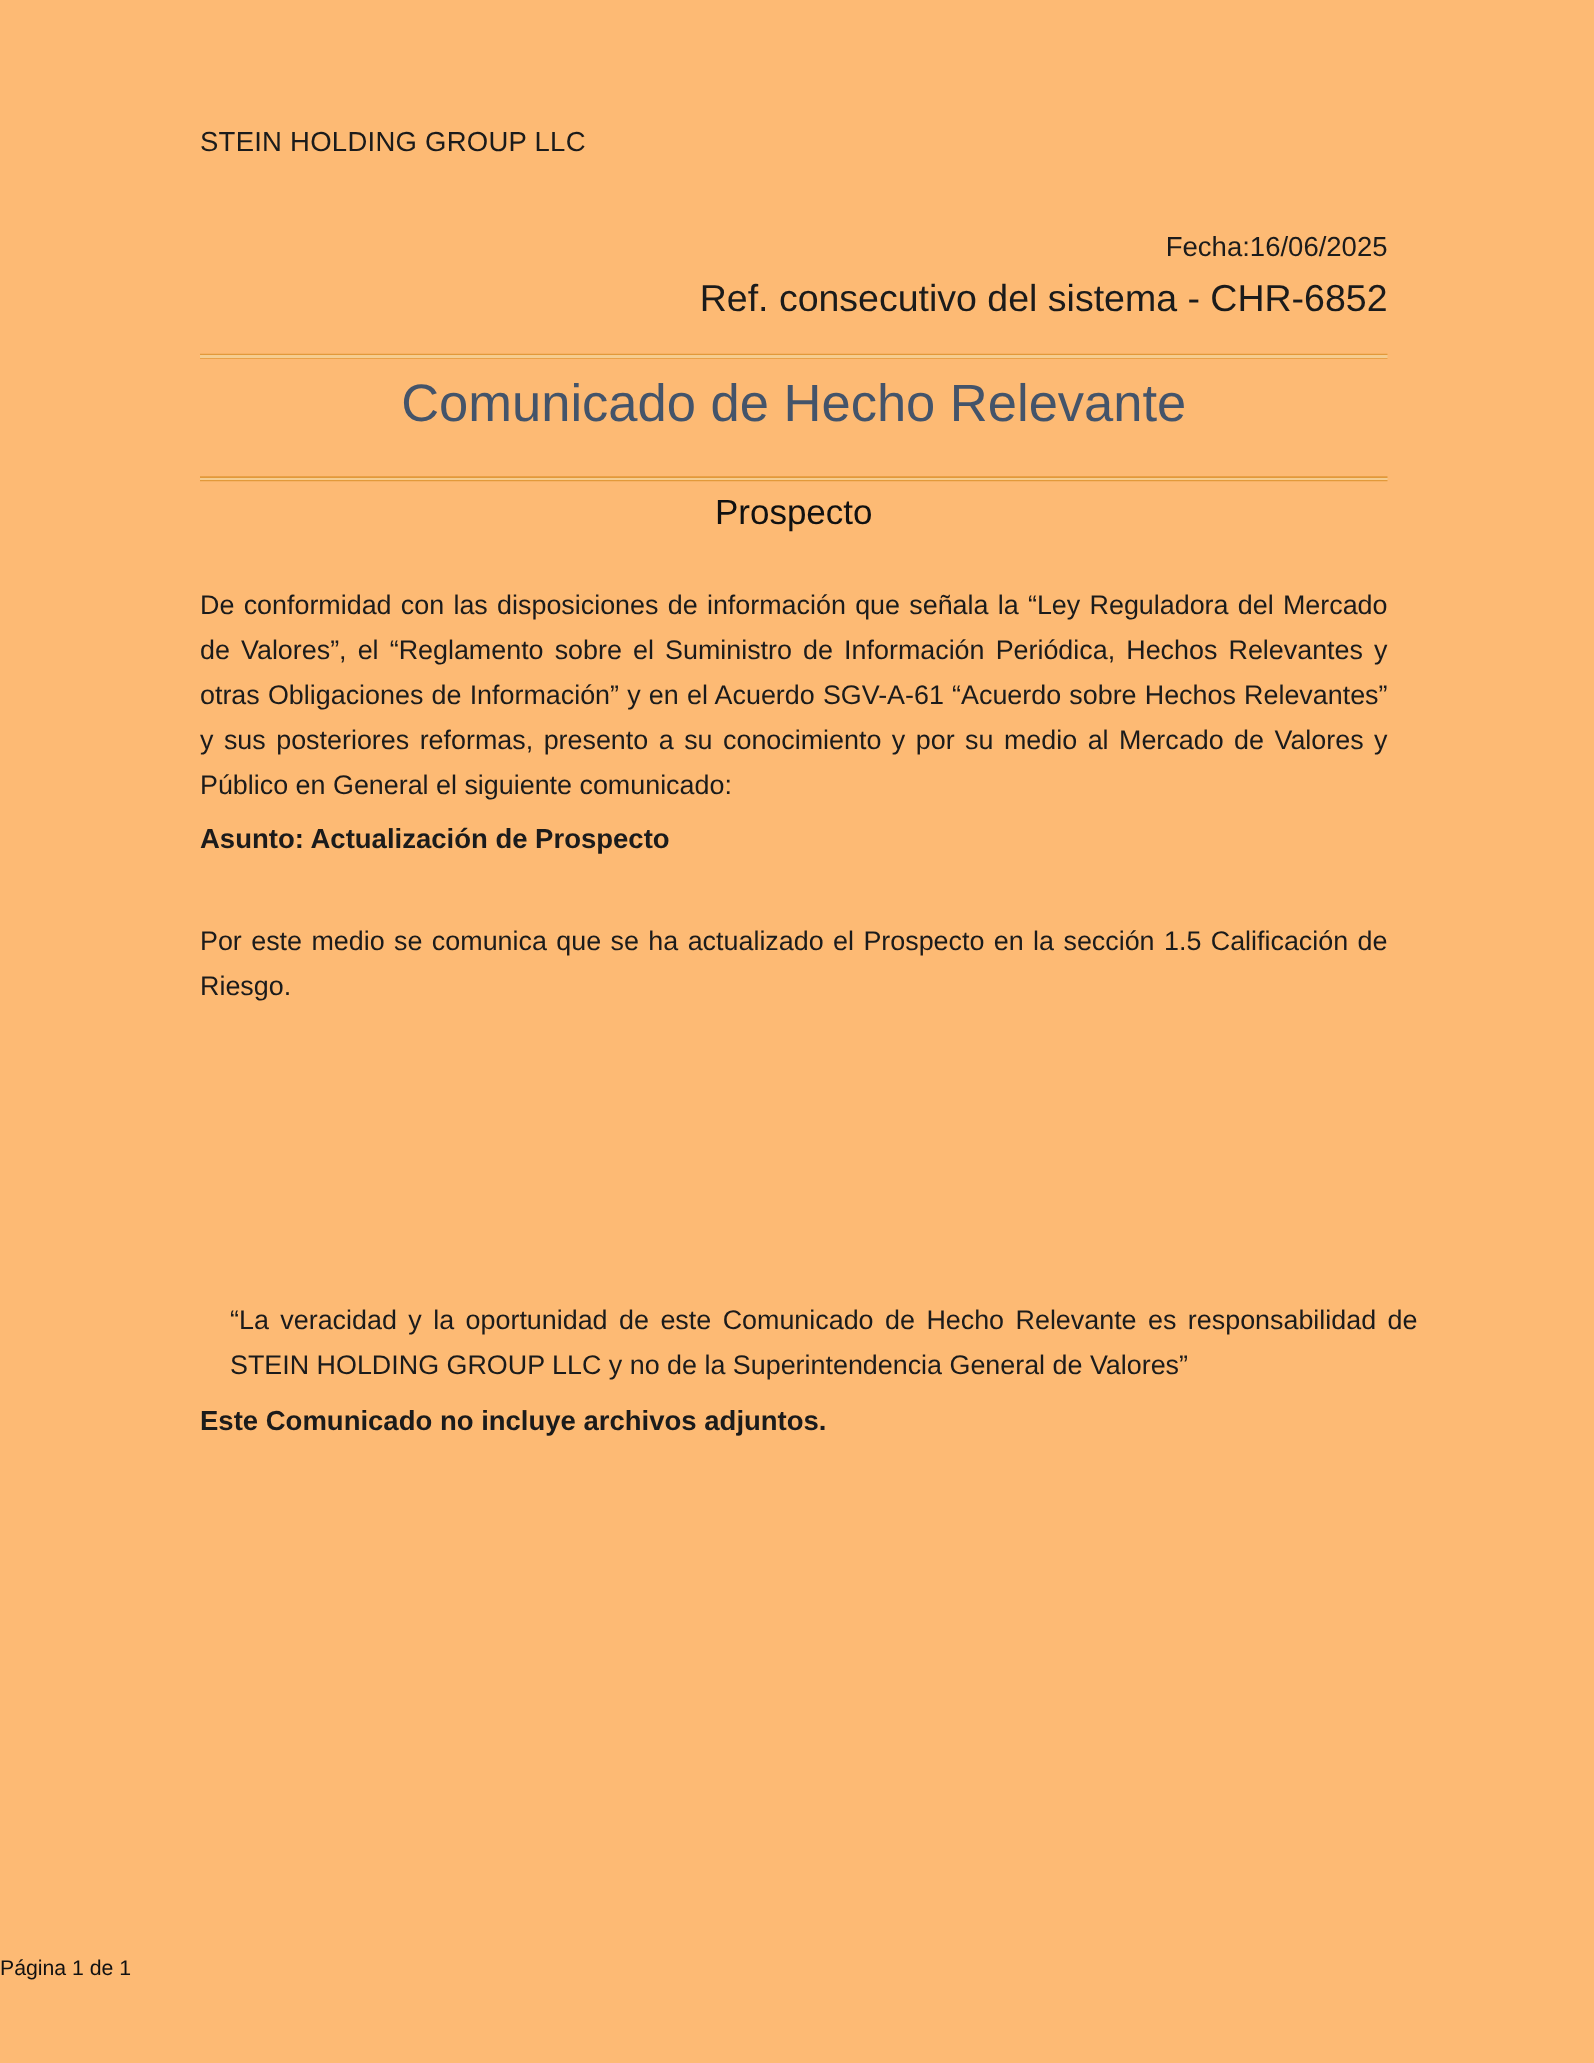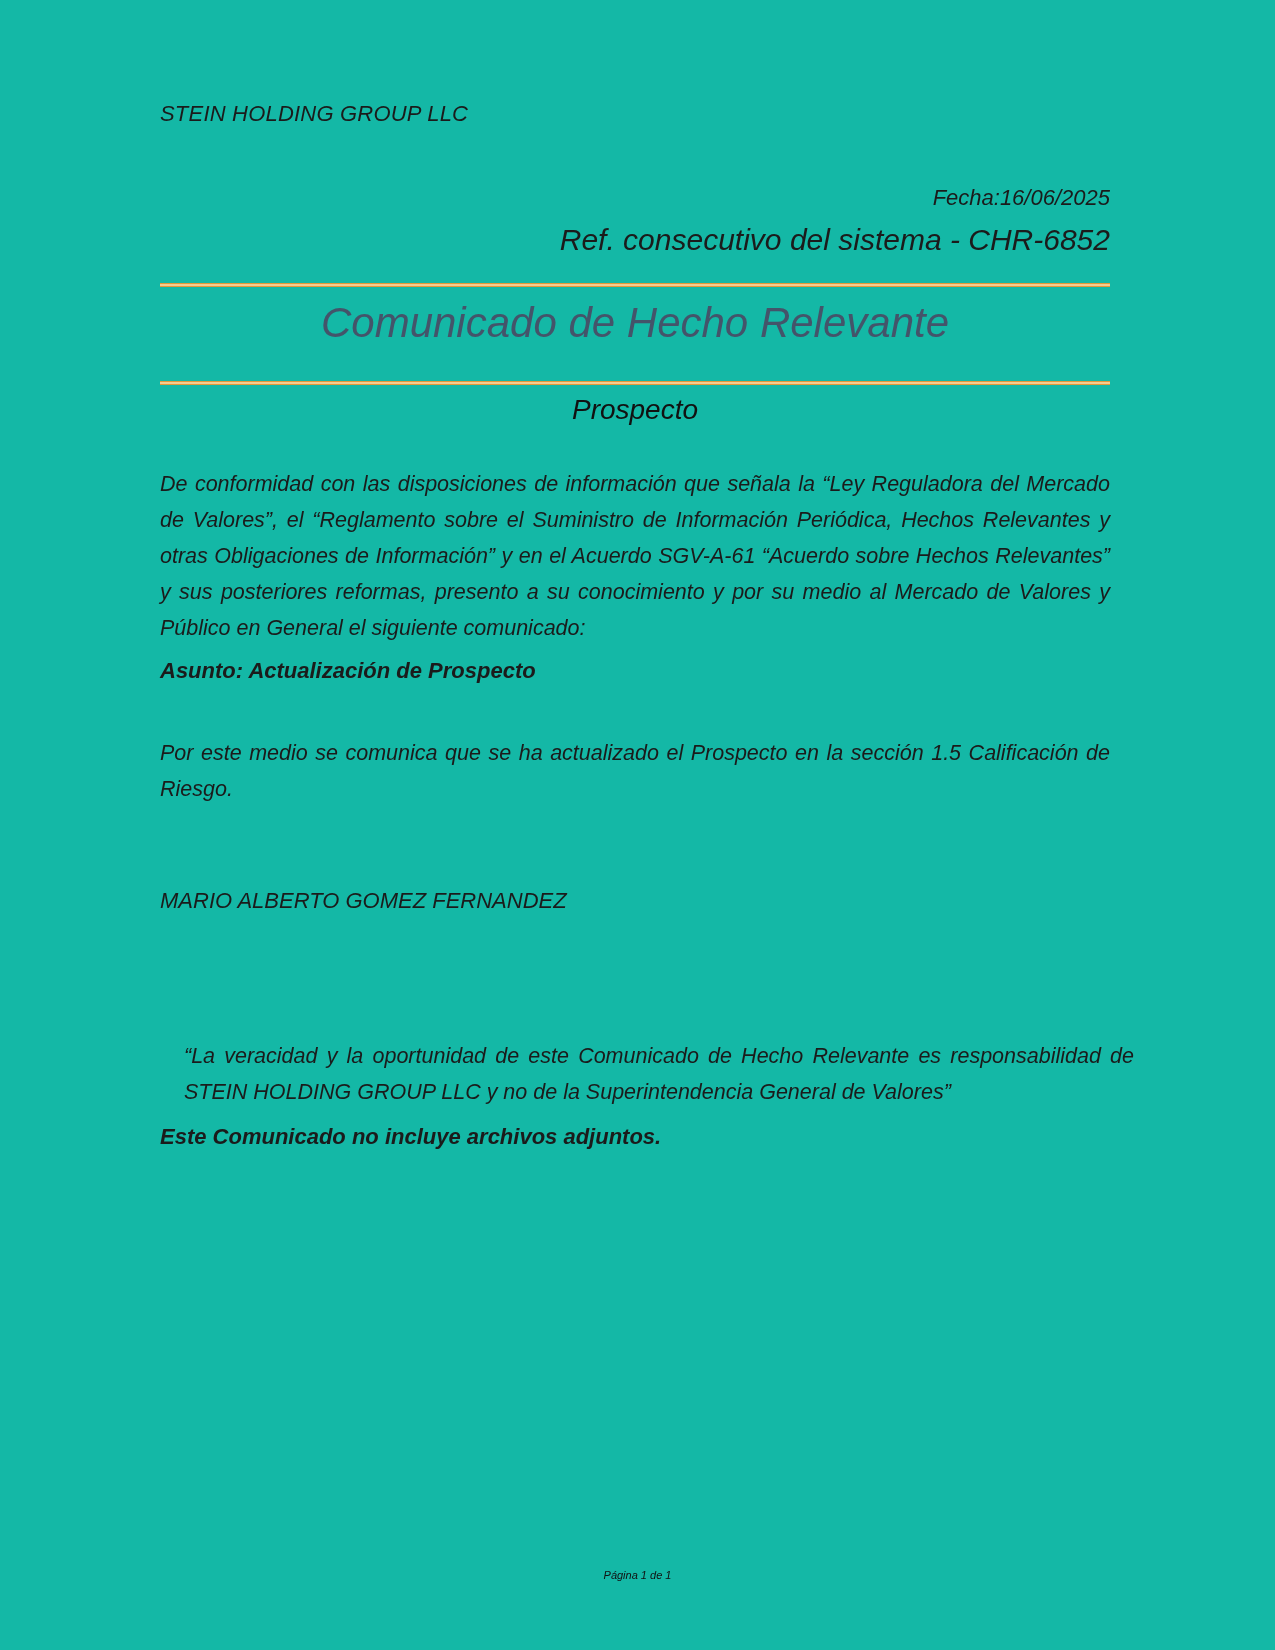--- a/index.html
+++ b/index.html
@@ -4,24 +4,23 @@
 <style>
   * { margin: 0; padding: 0; box-sizing: border-box; }
   html, body { background: #8a8a8a; }
   body { font-family: "Liberation Sans", "DejaVu Sans", sans-serif; }
 
   .page {
     position: relative;
     width: 1275px;
     height: 1650px;
     margin: 0 auto;
-    background: #14b8a6;
+    background: #fdba74;
     color: #1b1b1b;
     overflow: hidden;
-    font-style: italic;
   }
 
   .content {
     position: absolute;
     left: 160px;
     top: 0;
     width: 950px;
     height: 100%;
   }
 
@@ -71,22 +70,22 @@
   .body-para       { top: 735px; }
   .signatory       { top: 886px; font-size: 22px; line-height: 30px; }
   .disclaimer-para { top: 1038px; margin-left: 24px; }
   .attachments-note{ top: 1122px; font-size: 22px; line-height: 30px; font-weight: 700; }
 
   .footer {
     position: absolute;
     left: 0;
     top: 1564px;
     width: 100%;
-    text-align: center;
-    font-size: 11px;
+    text-align: left;
+    font-size: 17px;
     line-height: 22px;
     color: #111111;
   }
 </style>
 </head>
 <body>
 
 <div class="page">
   <div class="content">
 
@@ -103,21 +102,20 @@
     <div class="block rule rule-bottom"></div>
 
     <div class="block doc-subtitle">Prospecto</div>
 
     <div class="block para intro-para">De conformidad con las disposiciones de información que señala la “Ley Reguladora del Mercado de Valores”, el “Reglamento sobre el Suministro de Información Periódica, Hechos Relevantes y otras Obligaciones de Información” y en el Acuerdo SGV-A-61 “Acuerdo sobre Hechos Relevantes” y sus posteriores reformas, presento a su conocimiento y por su medio al Mercado de Valores y Público en General el siguiente comunicado:</div>
 
     <div class="block subject-line">Asunto: Actualización de Prospecto</div>
 
     <div class="block para body-para">Por este medio se comunica que se ha actualizado el Prospecto en la sección 1.5 Calificación de Riesgo.</div>
 
-    <div class="block signatory">MARIO ALBERTO GOMEZ FERNANDEZ</div>
 
     <div class="block para disclaimer-para">“La veracidad y la oportunidad de este Comunicado de Hecho Relevante es responsabilidad de STEIN HOLDING GROUP LLC y no de la Superintendencia General de Valores”</div>
 
     <div class="block attachments-note">Este Comunicado no incluye archivos adjuntos.</div>
 
   </div>
 
   <div class="footer">Página 1 de 1</div>
 </div>
 

